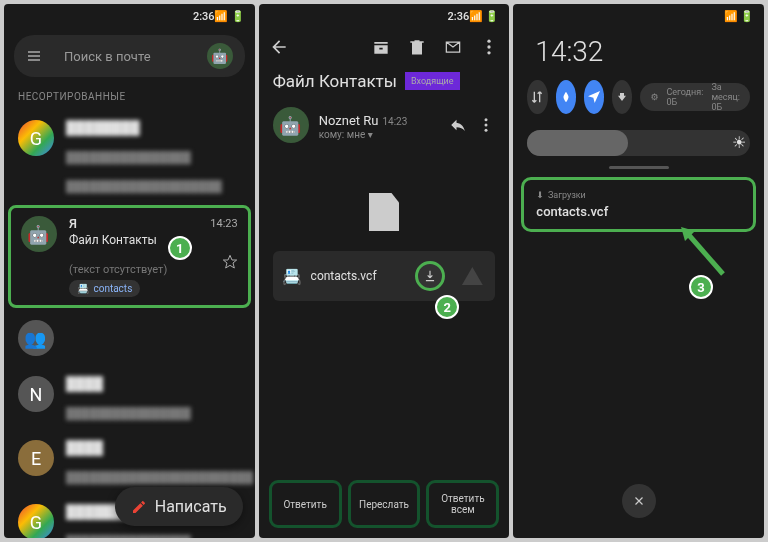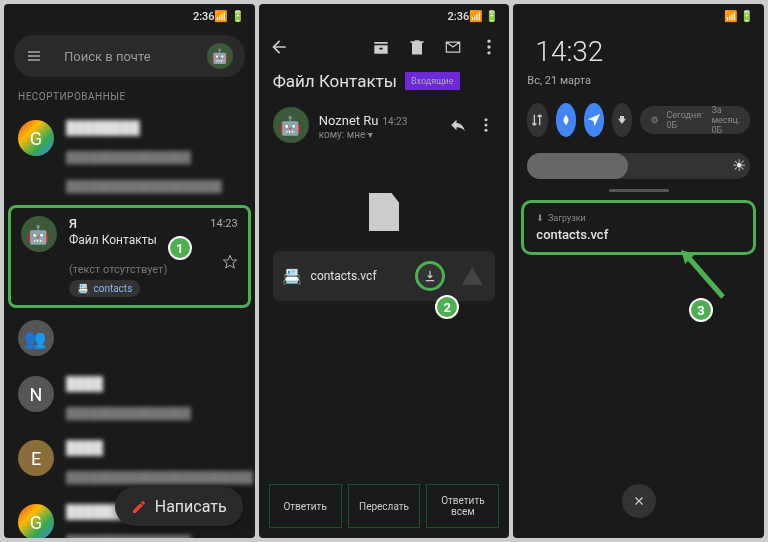--- a/index.html
+++ b/index.html
@@ -46,21 +46,21 @@
 .msg-head .nm{font-size:13px}
 .msg-head .tm{font-size:10px;color:#888;margin-left:4px}
 .msg-head .to{font-size:10px;color:#888}
 .attach-area{margin:40px 14px 0;display:flex;flex-direction:column;align-items:center}
 .file-big{width:30px;height:38px;background:#ccc;clip-path:polygon(0 0,75% 0,100% 25%,100% 100%,0 100%);margin-bottom:20px}
 .attach-row{width:100%;background:#2a2a2a;border-radius:6px;display:flex;align-items:center;padding:10px;gap:8px;position:relative}
 .attach-row .fn{flex:1;font-size:12px}
 .dl-btn{width:30px;height:30px;border-radius:50%;background:#333;display:flex;align-items:center;justify-content:center;border:3px solid #4caf50}
 .triangle{width:26px;height:26px;background:#444;clip-path:polygon(50% 15%,90% 85%,10% 85%);margin-left:6px}
 .actions{position:absolute;bottom:10px;left:10px;right:10px;display:flex;gap:6px}
-.actions button{flex:1;background:transparent;border:1px solid #14532d;color:#ccc;padding:10px 4px;border-radius:0;font-size:10px}
+.actions button{flex:1;background:transparent;border:3px solid #14532d;color:#ccc;padding:10px 4px;border-radius:9px;font-size:10px}
 
 .clock{padding:6px 22px;font-size:28px;font-weight:300}
 .date{padding:0 14px 10px;font-size:11px;color:#aaa}
 .toggles{display:flex;gap:8px;padding:6px 14px;align-items:center}
 .tg{width:34px;height:34px;border-radius:50%;background:#333;display:flex;align-items:center;justify-content:center}
 .tg.on{background:#4285f4}
 .tg svg{width:16px;height:16px;fill:#ccc}
 .tg.on svg{fill:#fff}
 .pill{flex:1;height:28px;background:#333;border-radius:14px;display:flex;align-items:center;padding:0 10px;font-size:9px;color:#888;gap:8px}
 .slider{margin:10px 14px;height:26px;background:#333;border-radius:14px;position:relative}
@@ -225,21 +225,20 @@
     <button>Переслать</button>
     <button>Ответить всем</button>
   </div>
 </div>
 
 <div class="screen">
   <div class="statusbar" style="justify-content:flex-end">
       <span class="icons">📶 🔋</span>
     </div>
   <div class="clock">14:32</div>
-  <div class="date">Вс, 21 марта</div>
   <div class="toggles">
     <div class="tg">
         <svg viewBox="0 0 24 24">
           <path d="M8 4v16m0 0l-3-3m3 3l3-3M16 20V4m0 0l-3 3m3-3l3 3" stroke="#ccc" stroke-width="2" fill="none"></path>
         </svg>
       </div>
     <div class="tg on">
         <svg viewBox="0 0 24 24">
           <path d="M12 20c5-8 5-8 0-16-5 8-5 8 0 16z" fill="#fff"></path>
         </svg>

